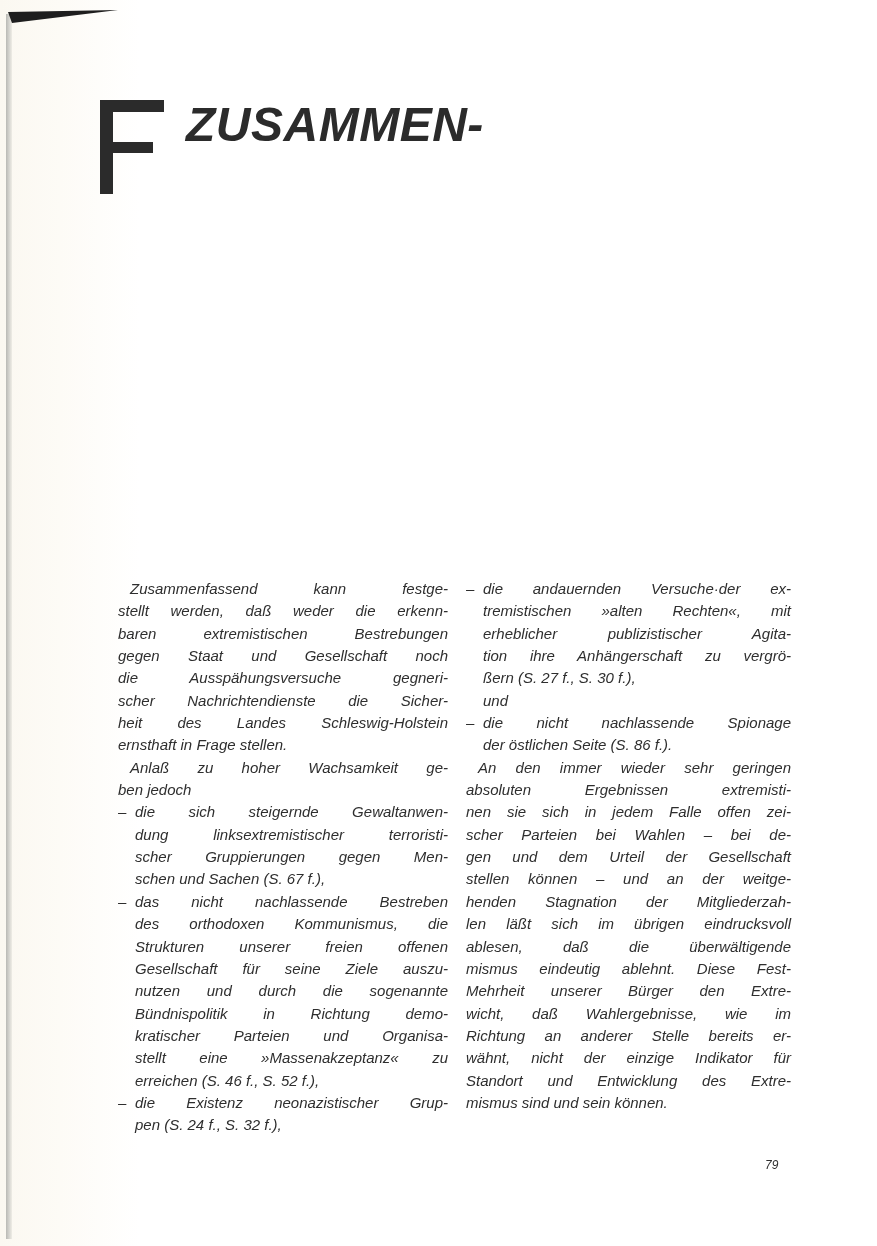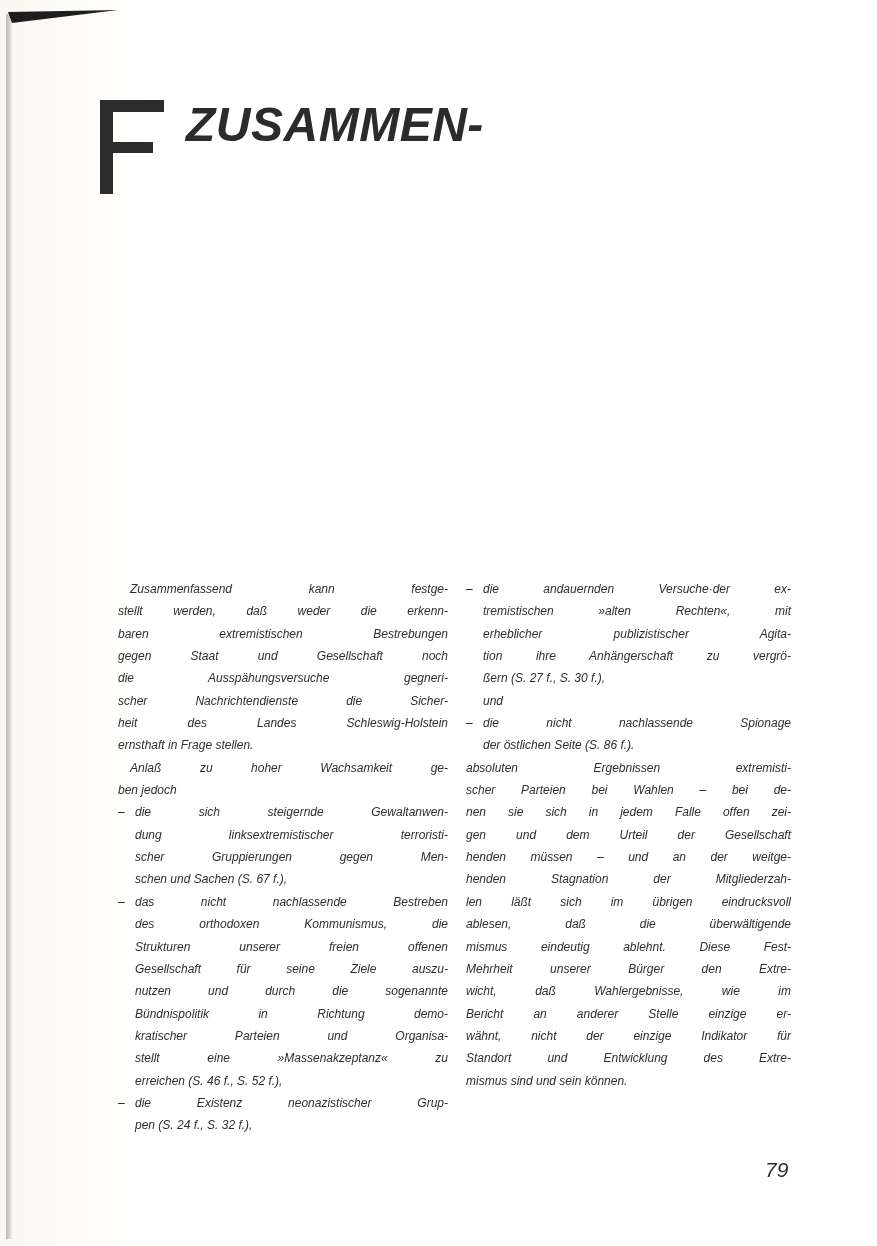--- a/index.html
+++ b/index.html
@@ -28,35 +28,35 @@
   .chapter-letter .top { position: absolute; left: 0; top: 0; width: 64px; height: 12px; background: #2b2b2b; }
   .chapter-letter .mid { position: absolute; left: 0; top: 42px; width: 53px; height: 11px; background: #2b2b2b; }
   .chapter-title {
     position: absolute; left: 186px; top: 100px;
     font-weight: bold; font-size: 48px; line-height: 50px;
     color: #2b2b2b; letter-spacing: 0.5px;
   }
   .chapter-title div { white-space: nowrap; }
   .col {
     position: absolute; top: 578px;
-    font-size: 12px; line-height: 22.35px; color: #2e2e2e;
+    font-size: 15px; line-height: 22.35px; color: #2e2e2e;
   }
   .col-left { left: 118px; width: 330px; }
   .col-right { left: 466px; width: 325px; }
   .line {
     display: block; text-align: justify; text-align-last: justify;
     white-space: normal; height: 22.35px; overflow: visible;
   }
   .line.last { text-align-last: left; }
   .indent { padding-left: 12px; }
   .item { padding-left: 17px; position: relative; }
   .item .dash { position: absolute; left: 0; top: 0; }
   .page-number {
     position: absolute; left: 765px; top: 1158px;
-    font-size: 21px; color: #2e2e2e;
+    font-size: 12px; color: #2e2e2e;
   }
 </style>
 </head>
 <body>
 
 <div class="page">
   <div class="binding-edge"></div>
   <svg class="binding-corner" viewBox="0 0 120 16" width="120" height="16">
     <polygon points="8,4 118,2 12,15" fill="#1e1e1e"></polygon>
   </svg>
@@ -121,32 +121,33 @@
       <span class="line">tion ihre Anhängerschaft zu vergrö-</span>
       <span class="line last">ßern (S. 27 f., S. 30 f.),</span>
       <span class="line last">und</span>
     </div>
     <div class="item">
       <span class="dash">–</span>
       <span class="line">die nicht nachlassende Spionage</span>
       <span class="line last">der östlichen Seite (S. 86 f.).</span>
     </div>
     <div>
+      <span class="line indent">An den immer wieder sehr geringen</span>
       <span class="line">absoluten Ergebnissen extremisti-</span>
+      <span class="line">nen sie sich in jedem Falle offen zei-</span>
       <span class="line">scher Parteien bei Wahlen – bei de-</span>
-      <span class="line">nen sie sich in jedem Falle offen zei-</span>
       <span class="line">gen und dem Urteil der Gesellschaft</span>
-      <span class="line">henden müssen – und an der weitge-</span>
+      <span class="line">stellen können – und an der weitge-</span>
       <span class="line">henden Stagnation der Mitgliederzah-</span>
       <span class="line">len läßt sich im übrigen eindrucksvoll</span>
       <span class="line">ablesen, daß die überwältigende</span>
       <span class="line">mismus eindeutig ablehnt. Diese Fest-</span>
       <span class="line">Mehrheit unserer Bürger den Extre-</span>
       <span class="line">wicht, daß Wahlergebnisse, wie im</span>
-      <span class="line">Bericht an anderer Stelle einzige er-</span>
+      <span class="line">Richtung an anderer Stelle bereits er-</span>
       <span class="line">wähnt, nicht der einzige Indikator für</span>
       <span class="line">Standort und Entwicklung des Extre-</span>
       <span class="line last">mismus sind und sein können.</span>
     </div>
   </div>
 
   <div class="page-number">79</div>
 </div>
 
 </body></html>

